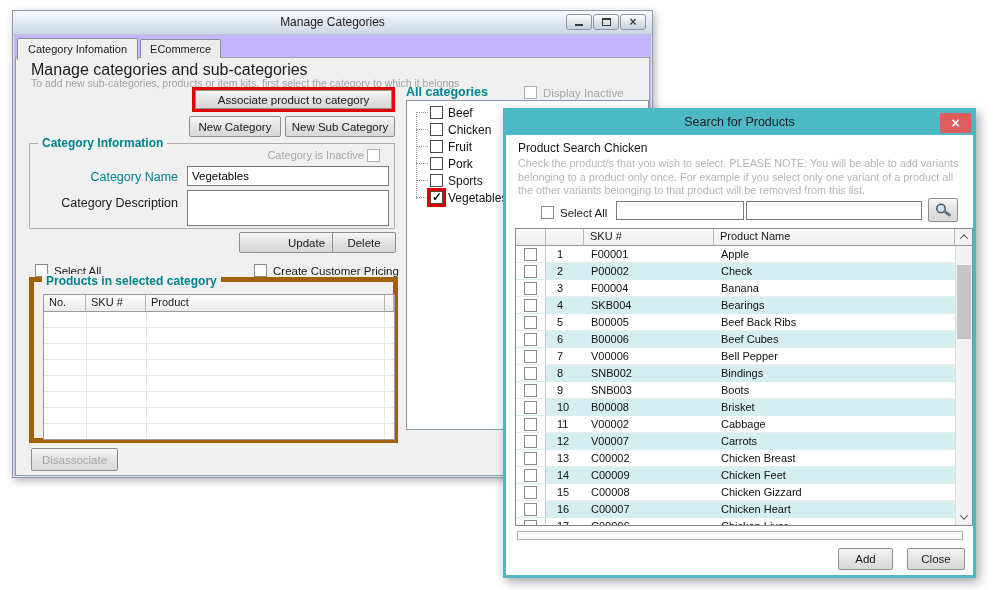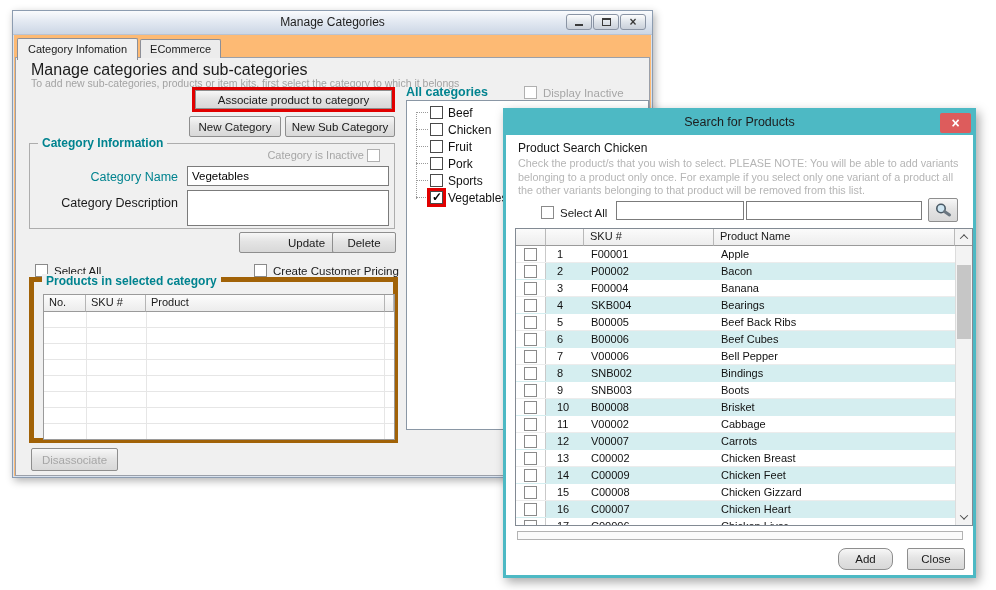--- a/index.html
+++ b/index.html
@@ -26,21 +26,21 @@
     font-size:12px; font-weight:bold; color:#000;
   }
   .cb.hl { box-shadow:0 0 0 3px var(--highlight-red,#e10000); }
   .sunken { background:#fff; border:1px solid #7b7b7b; }
   .grouplbl { position:absolute; top:-8px; left:8px; background:#f0f0f0; padding:0 4px;
     font-size:12px; font-weight:bold; color:var(--accent-teal,#00838f); white-space:nowrap; }
 
   
   .main-window {
     position:absolute; left:12px; top:10px; width:641px; height:468px;
-    background:#fdba74; border:1px solid #8c9cb0;
+    background:#c4b5fd; border:1px solid #8c9cb0;
     box-shadow:0 0 0 1px #d9e2ee inset, 2px 3px 8px rgba(0,0,0,.3);
   }
   .mw-titlebar { position:relative; height:24px;
     background:linear-gradient(#fafbfd,#e3e9f2 45%,#ccd6e5);
     border-bottom:1px solid #b9c3d2; }
   .mw-title { position:absolute; left:0; right:0; top:4px; text-align:center; font-size:12px; color:#1d1d1d; }
   .winbtns { position:absolute; right:6px; top:3px; display:flex; gap:1px; }
   .winbtn { width:26px; height:16px; display:flex; align-items:center; justify-content:center;
     background:linear-gradient(#fdfdfd,#dfe4ea 50%,#c9d0da);
     border:1px solid #8a94a4; border-radius:3px; font-size:10px; color:#333; }
@@ -150,21 +150,21 @@
   .vscroll { position:absolute; right:0; top:17px; bottom:0; width:17px; background:#f3f3f3;
     border-left:1px solid #dcdcdc; }
   .sb-btn { position:absolute; left:0; width:16px; height:16px; display:flex; align-items:center; justify-content:center; } .sb-btn.down{ bottom:0; }
   .chev { width:6px; height:6px; border-right:1.6px solid #4a4a4a; border-bottom:1.6px solid #4a4a4a; }
   .chev.up { transform:rotate(-135deg) translate(-1px,-1px); }
   .chev.down { transform:rotate(45deg) translate(-1px,-1px); }
   .sb-thumb { position:absolute; left:1px; top:19px; width:14px; height:74px; background:#c6c6c6; }
 
   .hstrip { position:absolute; left:11px; top:396px; width:446px; height:9px;
     background:#fbfbfb; border:1px solid #b3b3b3; }
-  .btn-add   { position:absolute; left:332px; top:413px; width:55px; height:22px;border-radius:8px; }
+  .btn-add   { position:absolute; left:332px; top:413px; width:55px; height:22px; }
   .btn-close { position:absolute; left:401px; top:413px; width:58px; height:22px; }
 </style>
 </head>
 <body>
 
 <div class="canvas">
 
   <div class="main-window">
     <div class="mw-titlebar">
       <div class="mw-title">Manage Categories</div>
@@ -324,21 +324,21 @@
               <span class="c-sku">F00001</span>
               <span class="c-name">Apple</span>
             </div>
 
             <div class="prow alt">
               <span class="c-check">
                 <span class="cb row-cb"></span>
               </span>
               <span class="c-no">2</span>
               <span class="c-sku">P00002</span>
-              <span class="c-name">Bacon</span>
+              <span class="c-name">Check</span>
             </div>
 
             <div class="prow">
               <span class="c-check">
                 <span class="cb row-cb"></span>
               </span>
               <span class="c-no">3</span>
               <span class="c-sku">F00004</span>
               <span class="c-name">Banana</span>
             </div>

